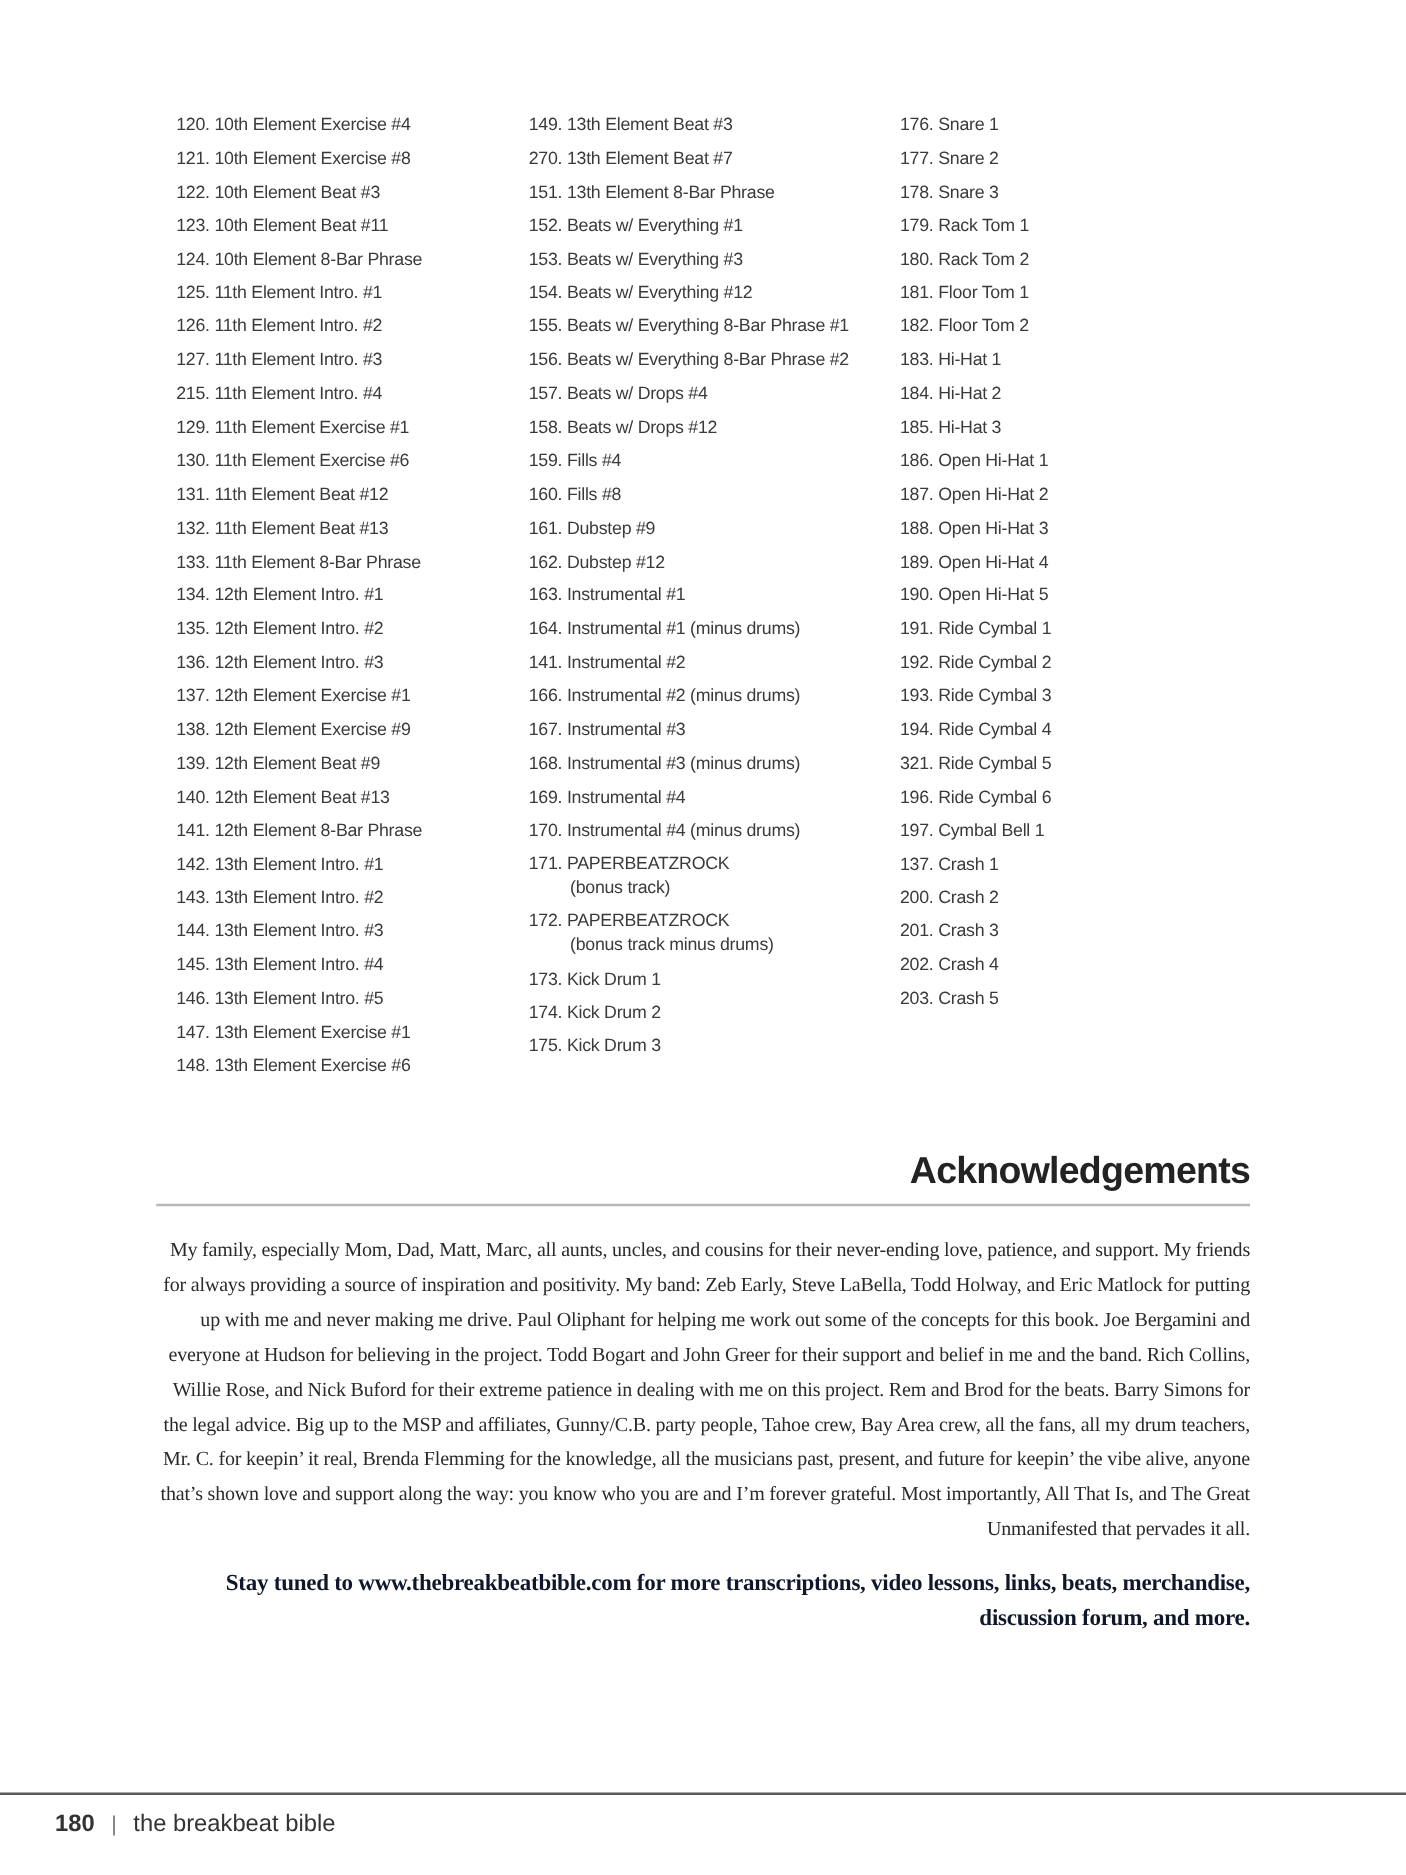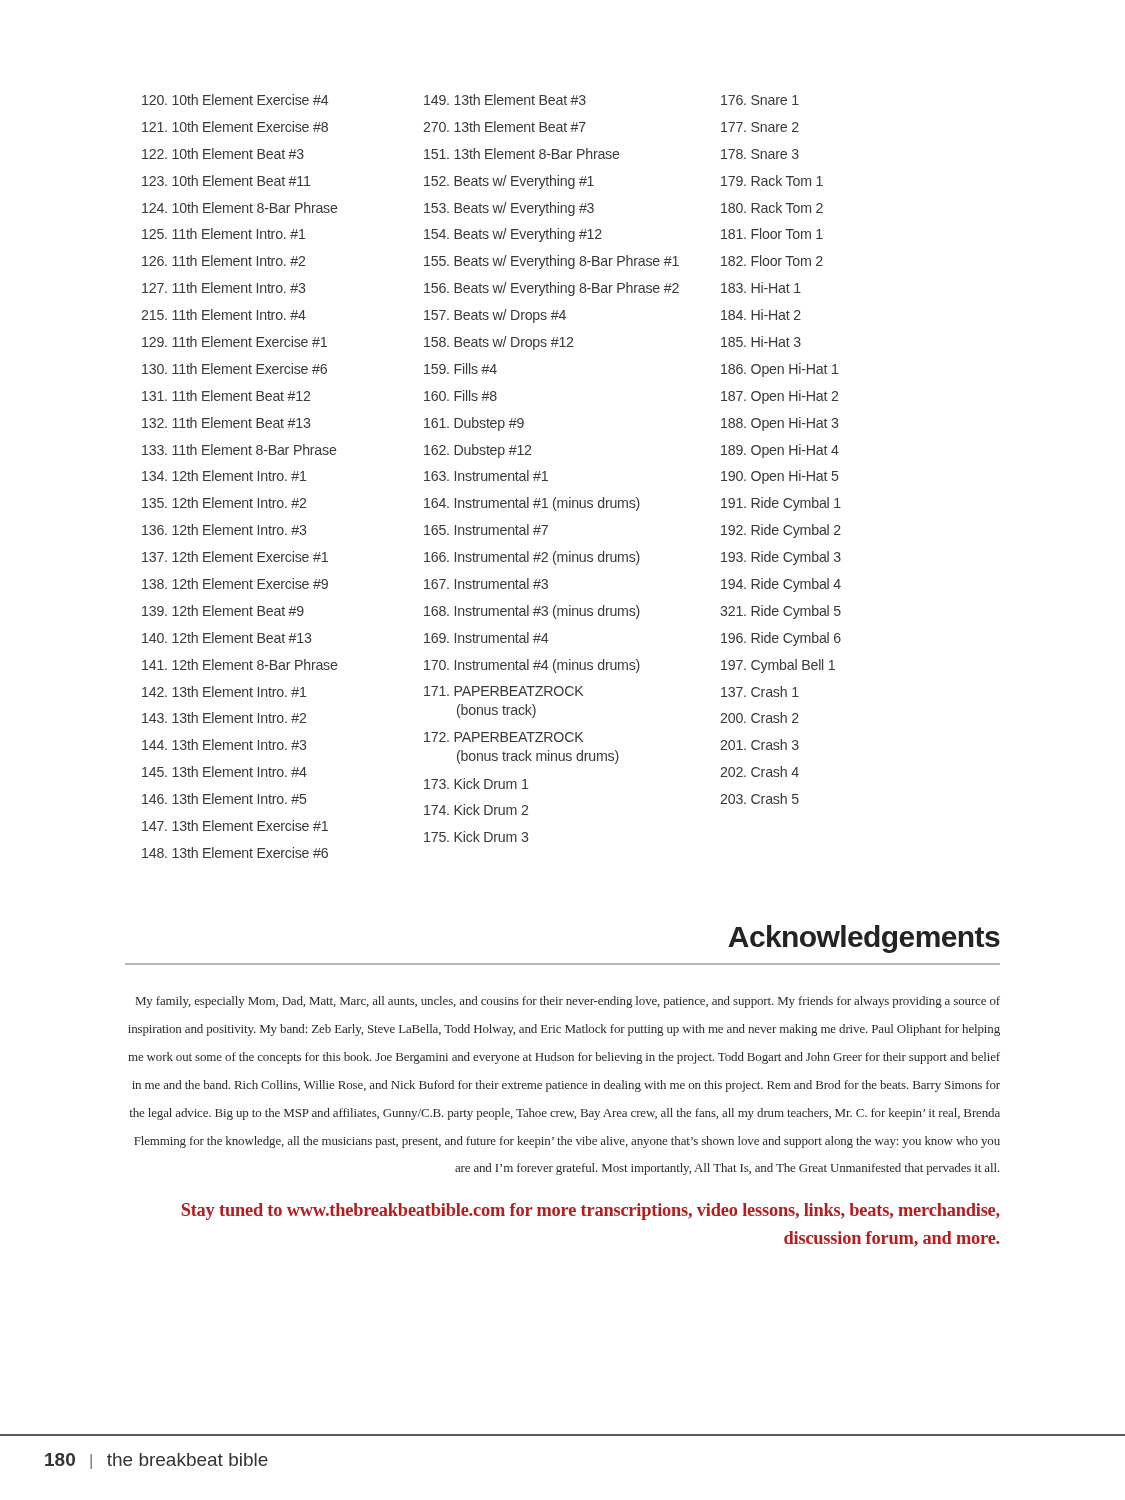--- a/index.html
+++ b/index.html
@@ -8,22 +8,22 @@
     .col { position: absolute; top: 0; font-family: "Liberation Sans", sans-serif; font-size: 14.2px; color: #3a3a3a; letter-spacing: -0.2px; }
     .col-1 { left: 0; width: 295px; margin-left: 16px; }
     .col-2 { left: 298px; width: 295px; }
     .col-3 { left: 595px; width: 260px; }
     .track { height: 26.9px; line-height: 20px; white-space: nowrap; }
     .track.two-line { height: 46px; line-height: 19px; white-space: normal; }
     .track .sub { display: block; padding-left: 33px; }
     .section { position: absolute; left: 125px; top: 915px; width: 875px; text-align: right; }
     .section-title { font-family: "Liberation Sans", sans-serif; font-weight: bold; font-size: 30px; color: #232323; margin: 0; letter-spacing: -0.6px; line-height: 44px; }
     .section-rule { height: 2px; background: #b8b8b8; margin-top: 4px; }
-    .body-text { font-family: "Liberation Serif", serif; font-size: 13px; line-height: 27.9px; color: #2a2a2a; margin: 22px 0 0 0; letter-spacing: -0.15px; }
-    .cta { font-family: "Liberation Serif", serif; font-weight: bold; font-size: 18.4px; line-height: 28px; color: #b91c1c; margin: 14px 0 0 0; letter-spacing: -0.2px; }
+    .body-text { font-family: "Liberation Serif", serif; font-size: 16px; line-height: 27.9px; color: #2a2a2a; margin: 22px 0 0 0; letter-spacing: -0.15px; }
+    .cta { font-family: "Liberation Serif", serif; font-weight: bold; font-size: 18.4px; line-height: 28px; color: #0f172a; margin: 14px 0 0 0; letter-spacing: -0.2px; }
     .footer-rule { position: absolute; left: 0; top: 1434px; width: 1125px; height: 2px; background: #5a5a5a; }
     .footer { position: absolute; left: 44px; top: 1449px; font-family: "Liberation Sans", sans-serif; font-size: 19px; color: #333; }
     .page-num { font-weight: bold; }
     .footer-sep { color: #777; margin: 0 8px; font-size: 17px; }
   </style>
 </head>
 <body>
 
 <div class="tracks">
   <div class="col col-1">
@@ -68,21 +68,21 @@
     <div class="track">155. Beats w/ Everything 8-Bar Phrase #1</div>
     <div class="track">156. Beats w/ Everything 8-Bar Phrase #2</div>
     <div class="track">157. Beats w/ Drops #4</div>
     <div class="track">158. Beats w/ Drops #12</div>
     <div class="track">159. Fills #4</div>
     <div class="track">160. Fills #8</div>
     <div class="track">161. Dubstep #9</div>
     <div class="track">162. Dubstep #12</div>
     <div class="track">163. Instrumental #1</div>
     <div class="track">164. Instrumental #1 (minus drums)</div>
-    <div class="track">165. Instrumental #7</div>
+    <div class="track">141. Instrumental #2</div>
     <div class="track">166. Instrumental #2 (minus drums)</div>
     <div class="track">167. Instrumental #3</div>
     <div class="track">168. Instrumental #3 (minus drums)</div>
     <div class="track">169. Instrumental #4</div>
     <div class="track">170. Instrumental #4 (minus drums)</div>
     <div class="track two-line">
       <span>171. PAPERBEATZROCK</span>
       <span class="sub">(bonus track)</span>
     </div>
     <div class="track two-line">

